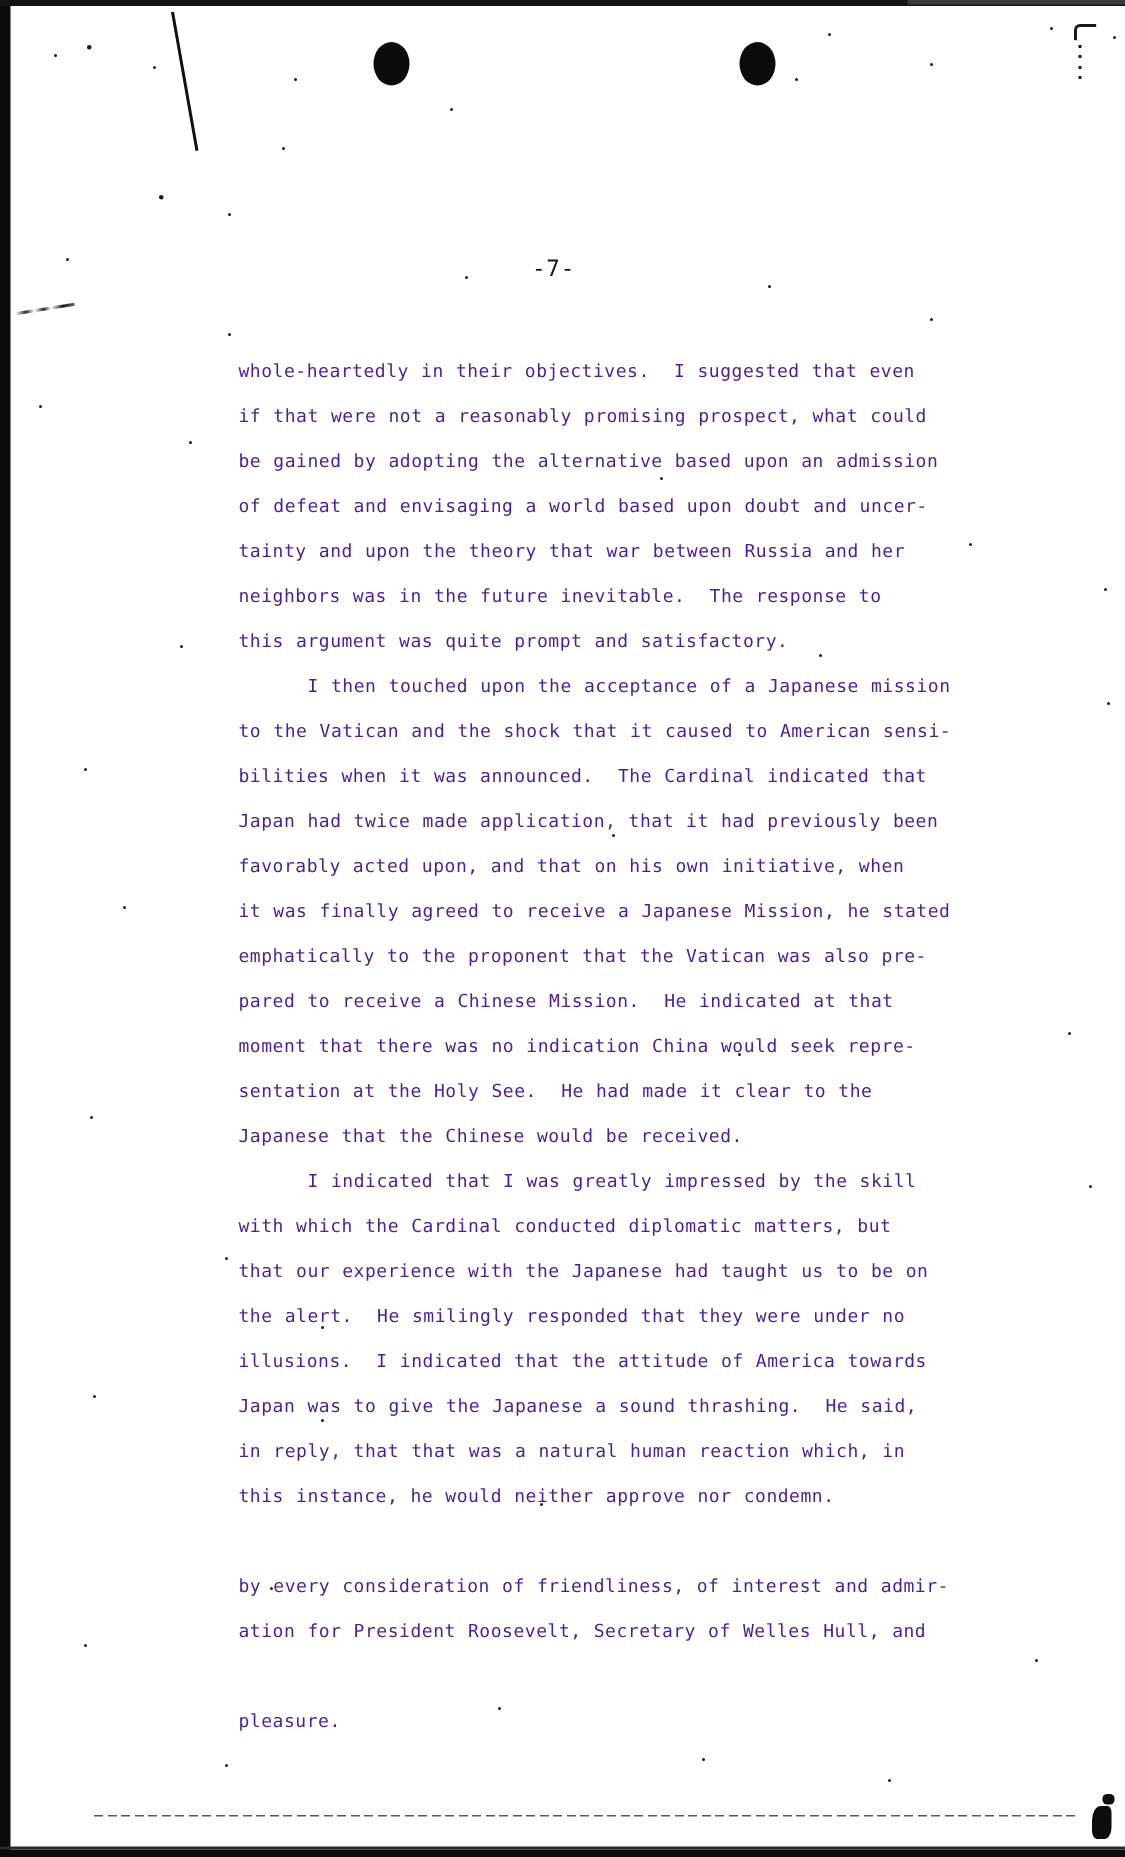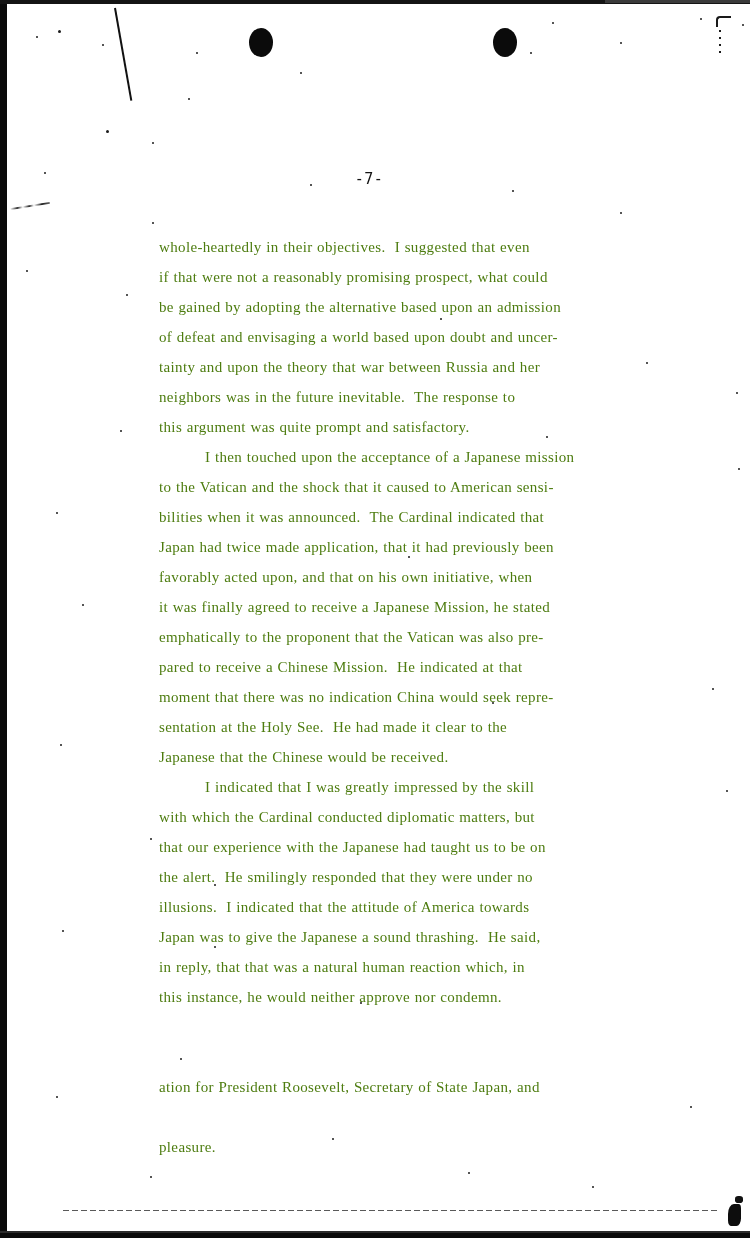--- a/index.html
+++ b/index.html
@@ -162,27 +162,26 @@
     text-align: center;
     width: 420px;
     margin: 0 0 44px 0;
     font-size: 15px;
     letter-spacing: .5px;
     color: #141414;
   }
 
   .para {
     margin: 0 0 0 0;
-    font-size: 15px;
+    font-size: 12px;
     line-height: 30px;
     letter-spacing: .35px;
-    color: #4d7c0f;
+    color: #4c1d95;
     white-space: pre-wrap;
     word-spacing: .5px;
-    font-family: Liberation Serif, serif;
   }
   .para + .para { margin-top: 0; }
   .para .indent { display: inline-block; width: 46px; }
 </style>
 </head>
 <body>
 
 <div class="page">
 
   <div class="scan-edge-left"></div>
@@ -247,17 +246,17 @@
   <div class="speck" style="left:150px; top:1176px;"></div>
   <div class="speck" style="left:468px; top:1172px;"></div>
   <div class="speck" style="left:592px; top:1186px;"></div>
 
   <div class="typed-body">
     <div class="page-number">-7-</div>
     <div id="paragraphs">
         <div class="para"><span>whole-heartedly in their objectives.  I suggested that even</span><br><span>if that were not a reasonably promising prospect, what could</span><br><span>be gained by adopting the alternative based upon an admission</span><br><span>of defeat and envisaging a world based upon doubt and uncer-</span><br><span>tainty and upon the theory that war between Russia and her</span><br><span>neighbors was in the future inevitable.  The response to</span><br><span>this argument was quite prompt and satisfactory.</span></div>
         <div class="para"><span class="indent"></span><span>I then touched upon the acceptance of a Japanese mission</span><br><span>to the Vatican and the shock that it caused to American sensi-</span><br><span>bilities when it was announced.  The Cardinal indicated that</span><br><span>Japan had twice made application, that it had previously been</span><br><span>favorably acted upon, and that on his own initiative, when</span><br><span>it was finally agreed to receive a Japanese Mission, he stated</span><br><span>emphatically to the proponent that the Vatican was also pre-</span><br><span>pared to receive a Chinese Mission.  He indicated at that</span><br><span>moment that there was no indication China would seek repre-</span><br><span>sentation at the Holy See.  He had made it clear to the</span><br><span>Japanese that the Chinese would be received.</span></div>
         <div class="para"><span class="indent"></span><span>I indicated that I was greatly impressed by the skill</span><br><span>with which the Cardinal conducted diplomatic matters, but</span><br><span>that our experience with the Japanese had taught us to be on</span><br><span>the alert.  He smilingly responded that they were under no</span><br><span>illusions.  I indicated that the attitude of America towards</span><br><span>Japan was to give the Japanese a sound thrashing.  He said,</span><br><span>in reply, that that was a natural human reaction which, in</span><br><span>this instance, he would neither approve nor condemn.</span></div>
-        <div class="para"><span class="indent"></span><br><br><span>ation for President Roosevelt, Secretary of State Japan, and</span><br><br><span>pleasure.</span></div>
+        <div class="para"><span class="indent"></span><br><span>by every consideration of friendliness, of interest and admir-</span><br><span>ation for President Roosevelt, Secretary of Welles Hull, and</span><br><br><span>pleasure.</span></div>
       </div>
   </div>
 
 </div>
 
 </body></html>

